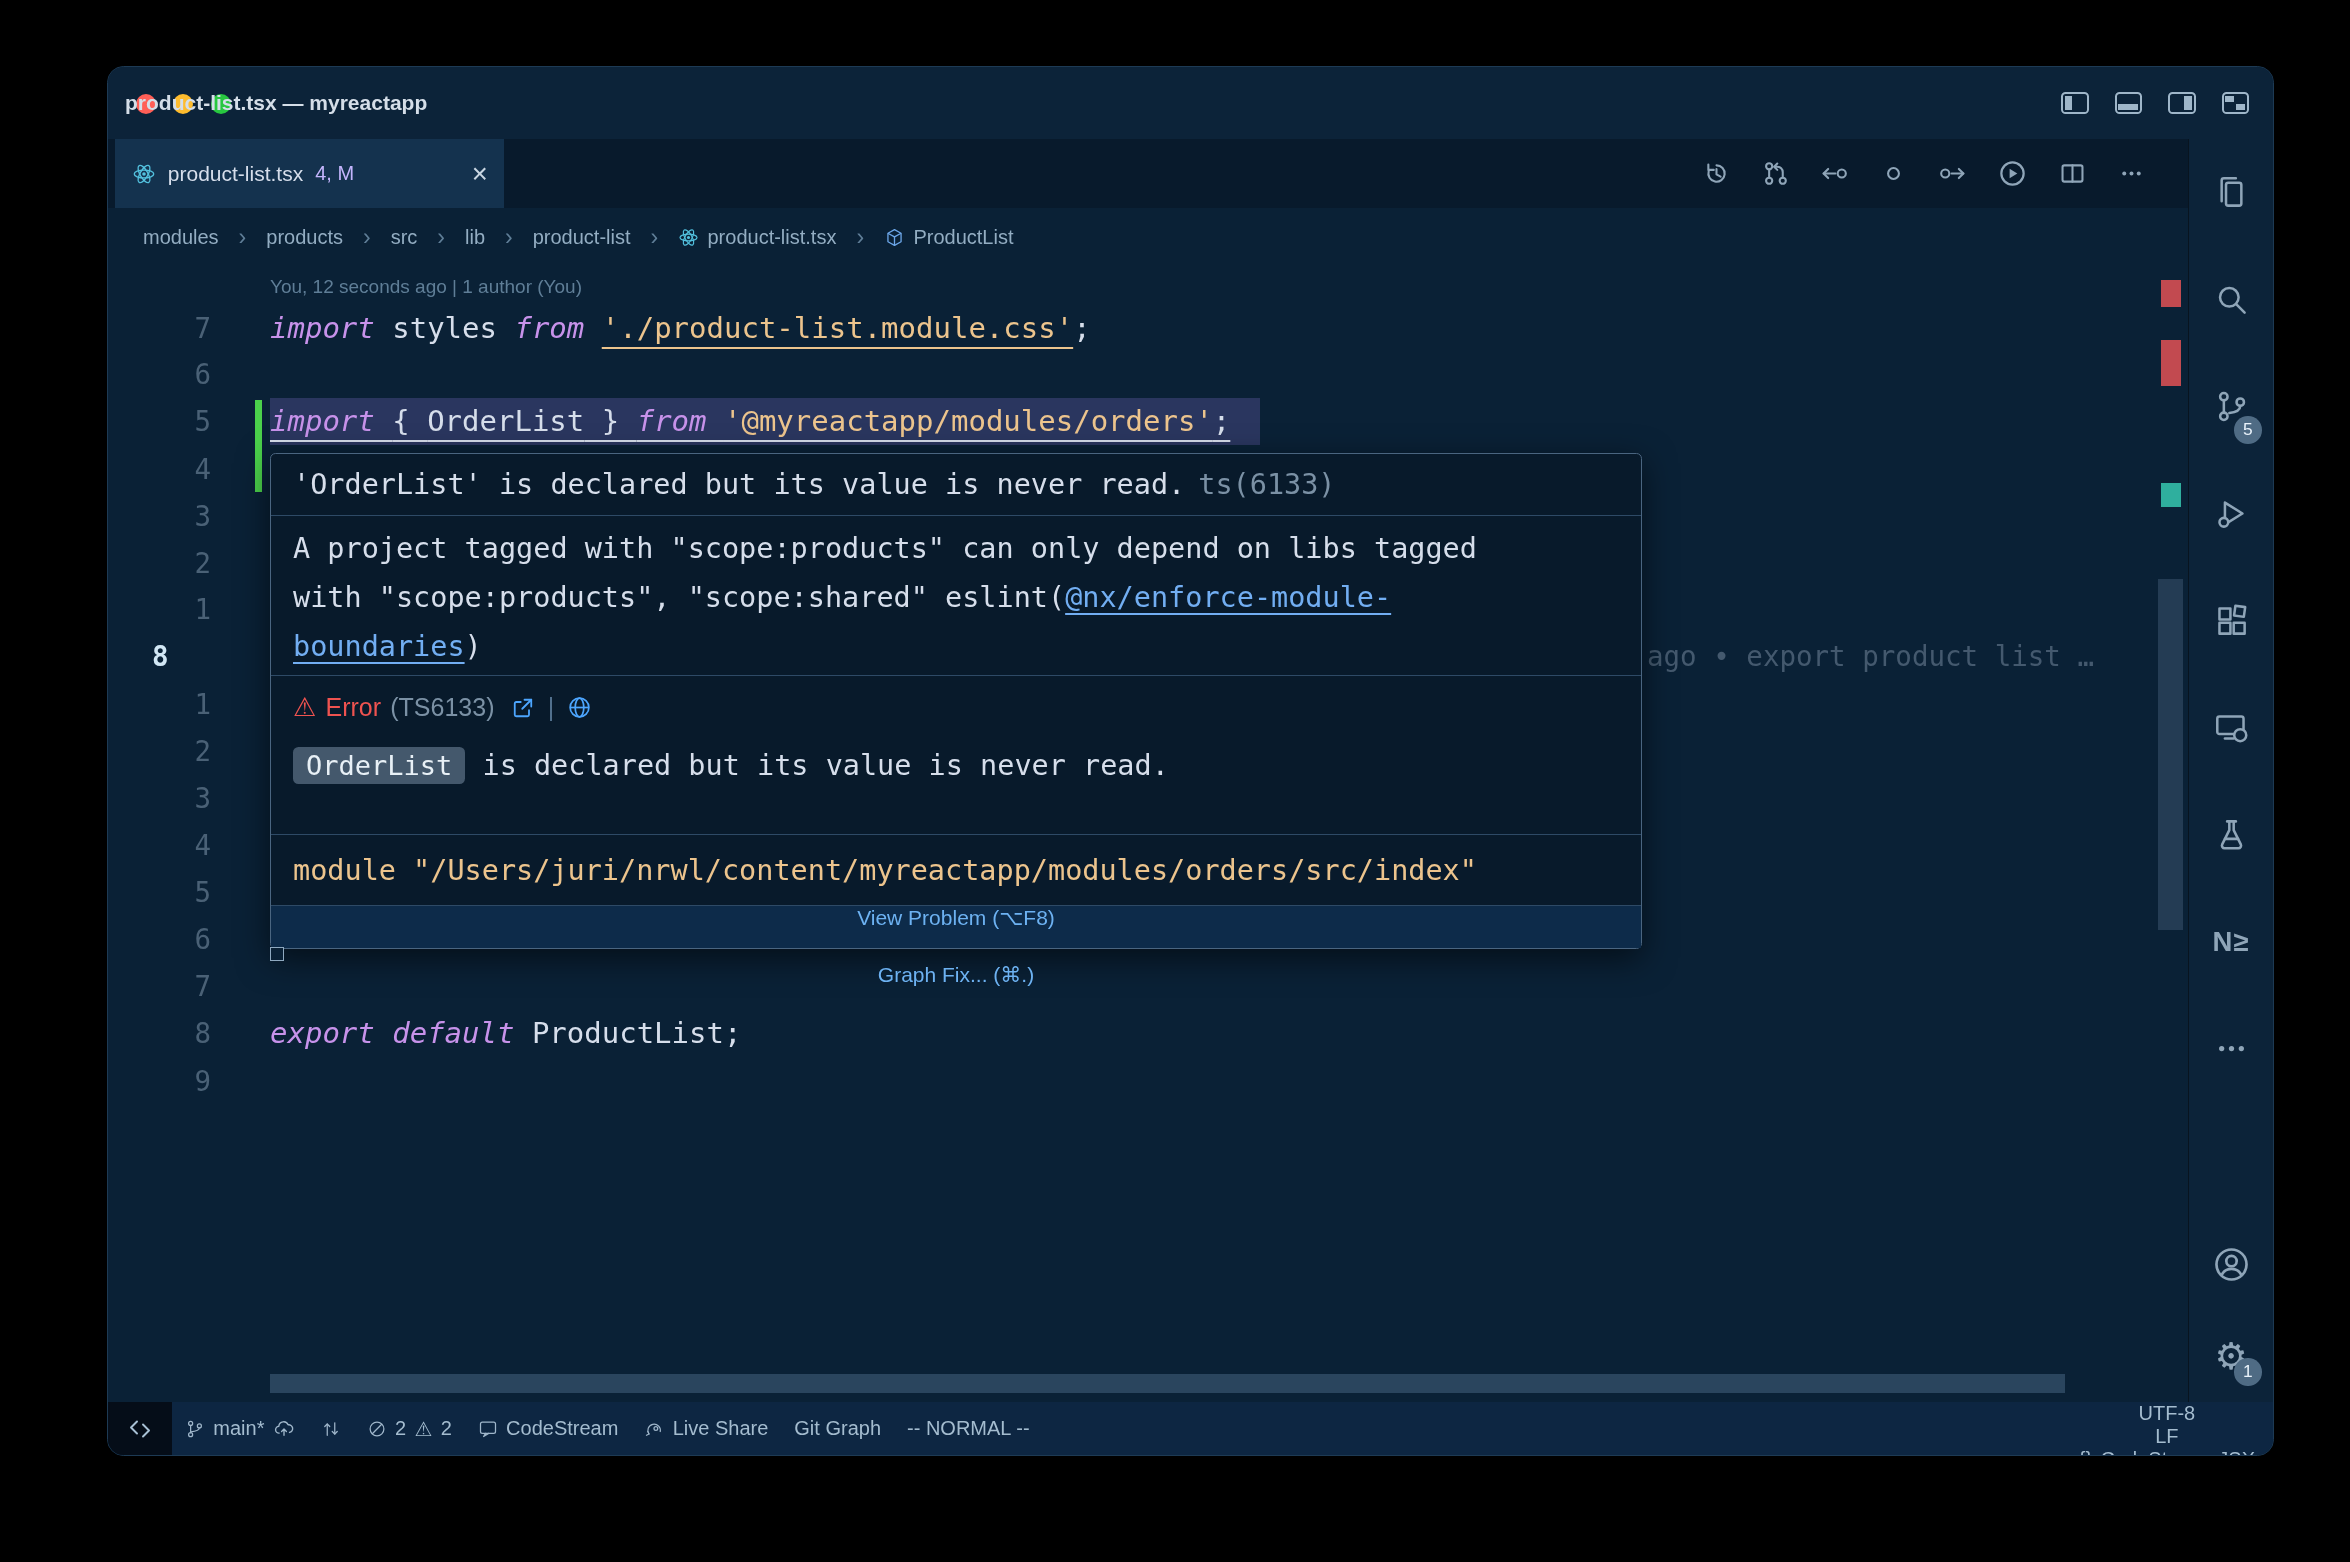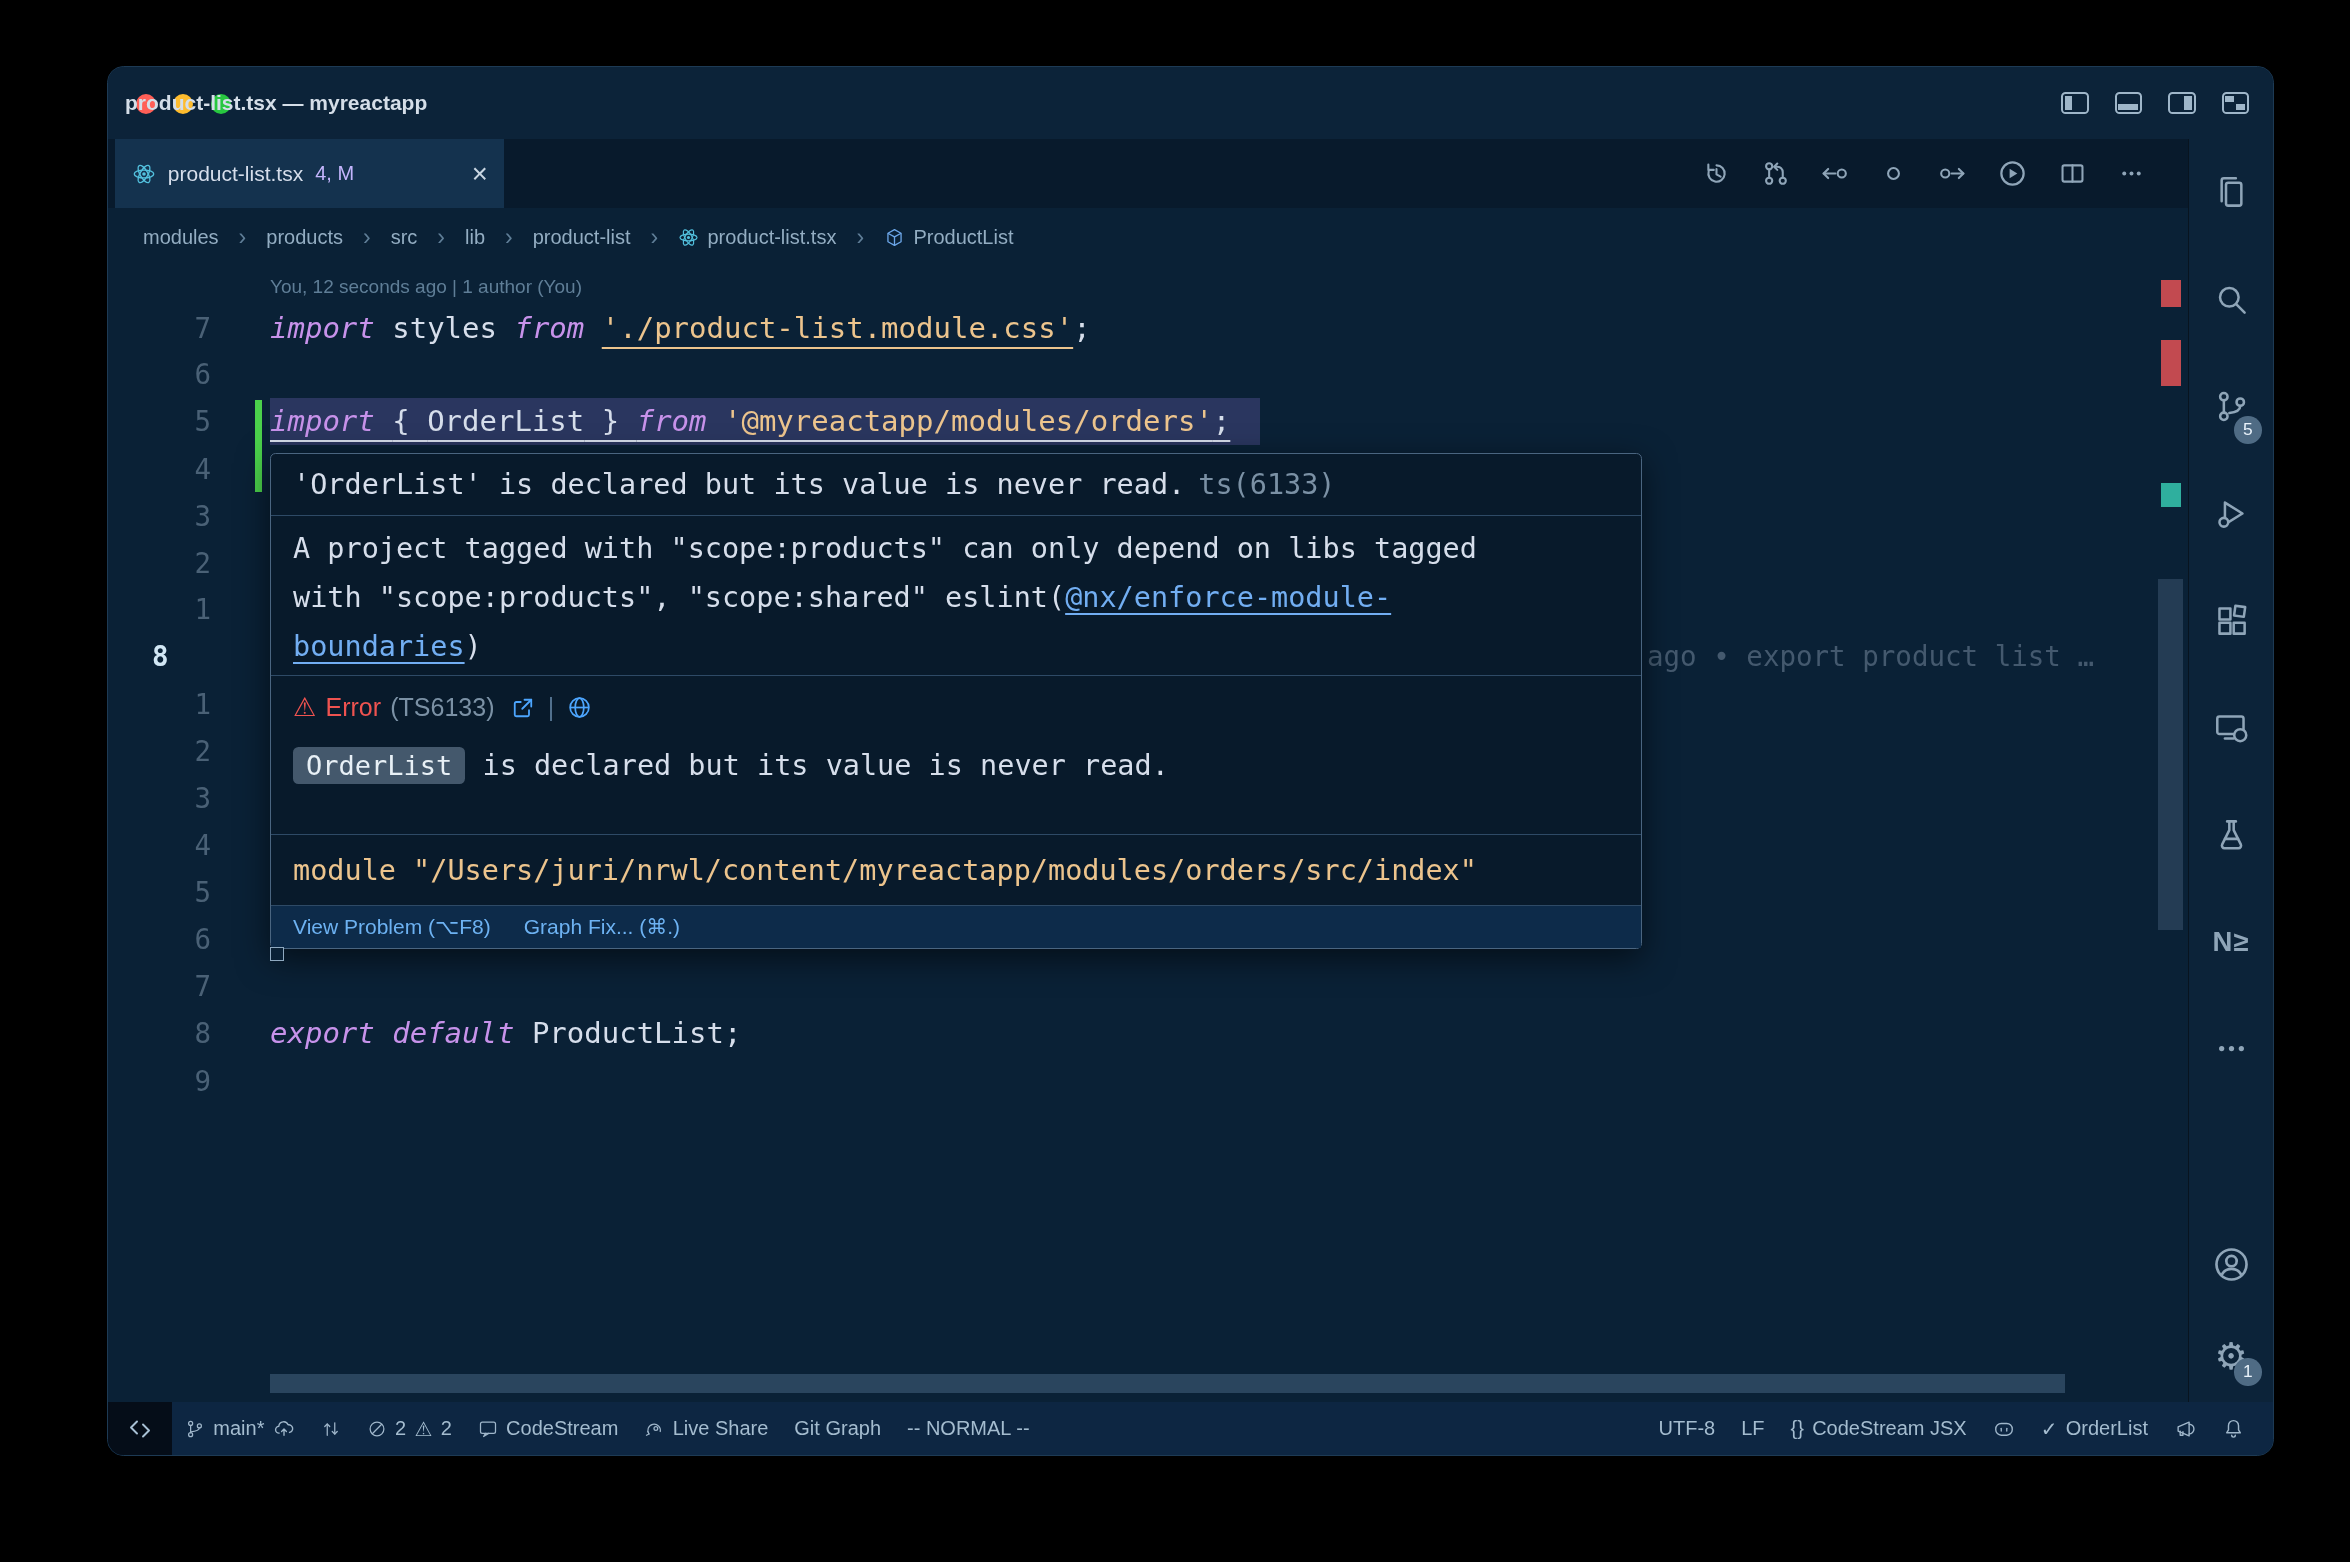--- a/index.html
+++ b/index.html
@@ -71,34 +71,34 @@
   .hv-err-warn { color:#ef5350; font-size:26px; }
   .hv-err-label { color:#ef5350; }
   .hv-err-code { color:#7b91a5; }
   .hv-err-sep { color:#51708d; margin:0 3.7px; }
   .hv-detail { display:flex; align-items:center; margin-top:24px; }
   .hv-badge { background:#44586c; color:#e8f0f6; border-radius:5.5px; padding:2.8px 13px; font-size:27px; }
   .hv-4 { height:71px; display:flex; align-items:center; }
   .hv-kw-module { color:#ecc48d; }
   .hv-path { color:#ecc48d; }
   .hv-actions { height:42px; background:#0d2b4a; border-bottom:none; display:flex; align-items:center; gap:33px;
-                font-family:"Liberation Sans",sans-serif; font-size:21px; }
+                font-family:"Liberation Sans",sans-serif; font-size:21px;flex-direction:column; }
   .hv-action { color:#6db2f2; cursor:pointer; }
   .hover-resize { position:absolute; left:162px; top:681px; width:13.8px; height:13.8px; background:#0a2136; border:1.8px solid #8fa9c0; z-index:11; }
 
   
   .ruler-mark { position:absolute; left:2053px; width:20px; z-index:3; }
   .vscroll { position:absolute; left:2050px; width:25px; top:313px; height:351px; background:rgba(130,160,190,.22); z-index:3; }
   .hscroll { position:absolute; left:162px; bottom:9.2px; width:1795px; height:19px; background:rgba(95,130,160,.38); z-index:3; }
 
   
   .statusbar { position:absolute; left:0; right:0; bottom:0; height:53px; background:#0d2642; display:flex; align-items:center;
                color:#a4bccf; font-size:20px; }
   .sb-left, .sb-right { display:flex; align-items:center; height:100%; }
-  .sb-right { margin-left:auto; padding-right:15px; }
+  .sb-right { margin-left:auto; padding-right:5px;flex-direction:column; }
   .remote { width:64px; height:100%; background:#050d18; display:flex; align-items:center; justify-content:center; }
   .sb-item { display:flex; align-items:center; gap:8.3px; padding:0 13px; height:100%; cursor:default; }
   .sb-item svg { display:block; }
 
   
   .ab-btn { width:85px; height:107px; display:flex; align-items:center; justify-content:center; position:relative; cursor:pointer; }
   .ab-btn.small { height:92px; }
   .ab-spacer { flex:1; }
   .ab-badge { position:absolute; right:12px; bottom:16.5px; min-width:27.5px; height:27.5px; border-radius:13.8px; background:#4f6b84;
               color:#eaf3fb; font-size:17.4px; line-height:27.5px; text-align:center; padding:0 4.6px; font-family:"Liberation Sans",sans-serif; }

